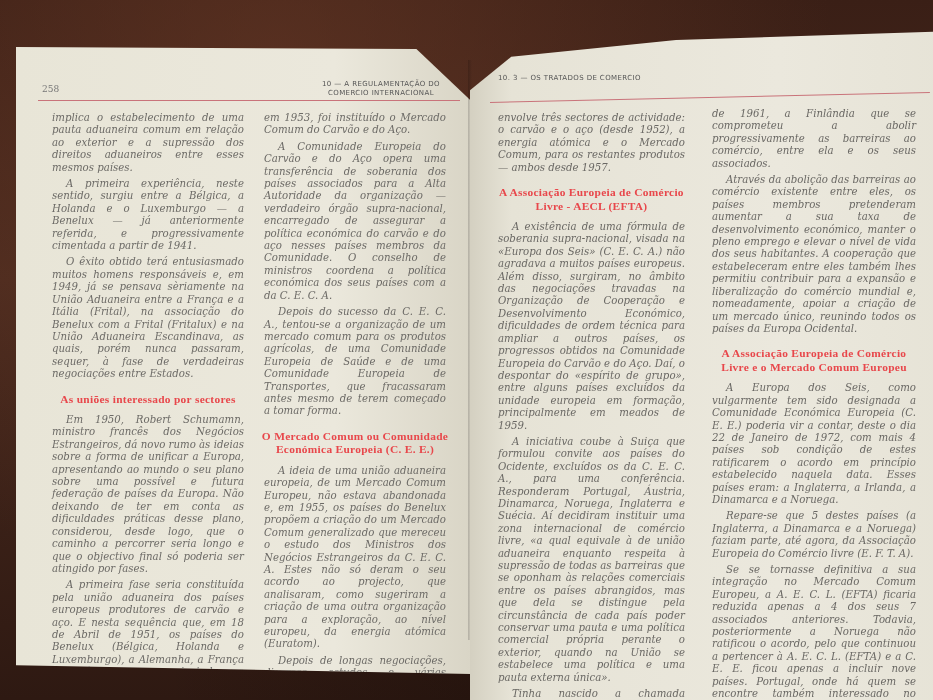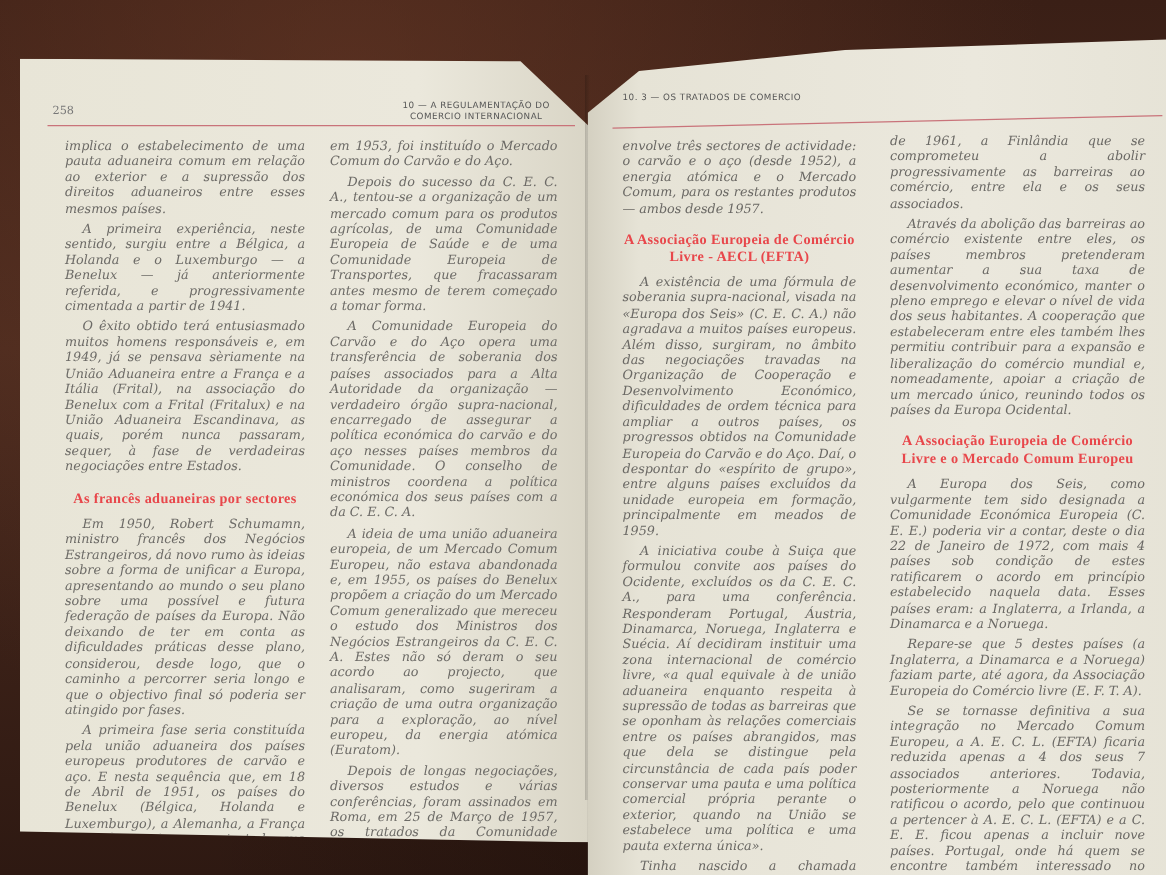--- a/index.html
+++ b/index.html
@@ -46,29 +46,30 @@
 
 <div class="page left">
   <span class="page-number" style="left:26px;top:40px;">258</span>
   <div class="running-head" style="left:290px;top:36px;width:150px;text-align:center;">10 — A REGULAMENTAÇÃO DO COMERCIO INTERNACIONAL</div>
   <div class="rule" style="left:22px;top:56px;width:422px;"></div>
 
   <div class="col" style="left:32px;top:64px;width:200px;">
     <p class="cont">implica o estabelecimento de uma pauta aduaneira comum em relação ao exterior e a supressão dos direitos aduaneiros entre esses mesmos países.</p>
     <p>A primeira experiência, neste sentido, surgiu entre a Bélgica, a Holanda e o Luxemburgo — a Benelux — já anteriormente referida, e progressivamente cimentada a partir de 1941.</p>
     <p>O êxito obtido terá entusiasmado muitos homens responsáveis e, em 1949, já se pensava sèriamente na União Aduaneira entre a França e a Itália (Frital), na associação do Benelux com a Frital (Fritalux) e na União Aduaneira Escandinava, as quais, porém nunca passaram, sequer, à fase de verdadeiras negociações entre Estados.</p>
-    <p class="heading">As francês aduaneiras por sectores</p>
+    <p class="heading">As uniões interessado por sectores</p>
     <p>Em 1950, Robert Schumamn, ministro francês dos Negócios Estrangeiros, dá novo rumo às ideias sobre a forma de unificar a Europa, apresentando ao mundo o seu plano sobre uma possível e futura federação de países da Europa. Não deixando de ter em conta as dificuldades práticas desse plano, considerou, desde logo, que o caminho a percorrer seria longo e que o objectivo final só poderia ser atingido por fases.</p>
     <p>A primeira fase seria constituída pela união aduaneira dos países europeus produtores de carvão e aço. E nesta sequência que, em 18 de Abril de 1951, os países do Benelux (Bélgica, Holanda e Luxemburgo), a Alemanha, a França e a Itália assinaram o tratado que criou a Comunidade Europeia do Carvão e do Aço (C.E.C.A.) que estabeleceu, para o carvão e para o aço, a supressão total dos direitos aduaneiros e de todas e quaisquer medidas restritivas do seu comércio. O tratado entrou em vigor em 1952 e, logo</p>
   </div>
 
   <div class="col" style="left:244px;top:64px;width:190px;">
     <p class="cont">em 1953, foi instituído o Mercado Comum do Carvão e do Aço.</p>
+    <p>A Comunidade Europeia do Carvão e do Aço opera uma transferência de soberania dos países associados para a Alta Autoridade da organização — verdadeiro órgão supra-nacional, encarregado de assegurar a política económica do carvão e do aço nesses países membros da Comunidade. O conselho de ministros coordena a política económica dos seus países com a da C. E. C. A.</p>
     <p>Depois do sucesso da C. E. C. A., tentou-se a organização de um mercado comum para os produtos agrícolas, de uma Comunidade Europeia de Saúde e de uma Comunidade Europeia de Transportes, que fracassaram antes mesmo de terem começado a tomar forma.</p>
-    <p>A Comunidade Europeia do Carvão e do Aço opera uma transferência de soberania dos países associados para a Alta Autoridade da organização — verdadeiro órgão supra-nacional, encarregado de assegurar a política económica do carvão e do aço nesses países membros da Comunidade. O conselho de ministros coordena a política económica dos seus países com a da C. E. C. A.</p>
+    <p class="heading">O Mercado Comum ou Comunidade Económica Europeia (C. E. E.)</p>
     <p>A ideia de uma união aduaneira europeia, de um Mercado Comum Europeu, não estava abandonada e, em 1955, os países do Benelux propõem a criação do um Mercado Comum generalizado que mereceu o estudo dos Ministros dos Negócios Estrangeiros da C. E. C. A. Estes não só deram o seu acordo ao projecto, que analisaram, como sugeriram a criação de uma outra organização para a exploração, ao nível europeu, da energia atómica (Euratom).</p>
     <p>Depois de longas negociações, diversos estudos e várias conferências, foram assinados em Roma, em 25 de Março de 1957, os tratados da Comunidade Económica Europeia (Mercado Comum) e da Comunidade Europeia de Energia Atómica (Euratom), celebrados entre os seis países da C. E. C. A. (Alemanha, Bélgica, França, Itália, Luxemburgo e Holanda).</p>
 
   </div>
 </div>
 
 <div class="spine"></div>
 
 <div class="page right">
   <span class="page-number" style="right:12px;top:40px;">259</span>

